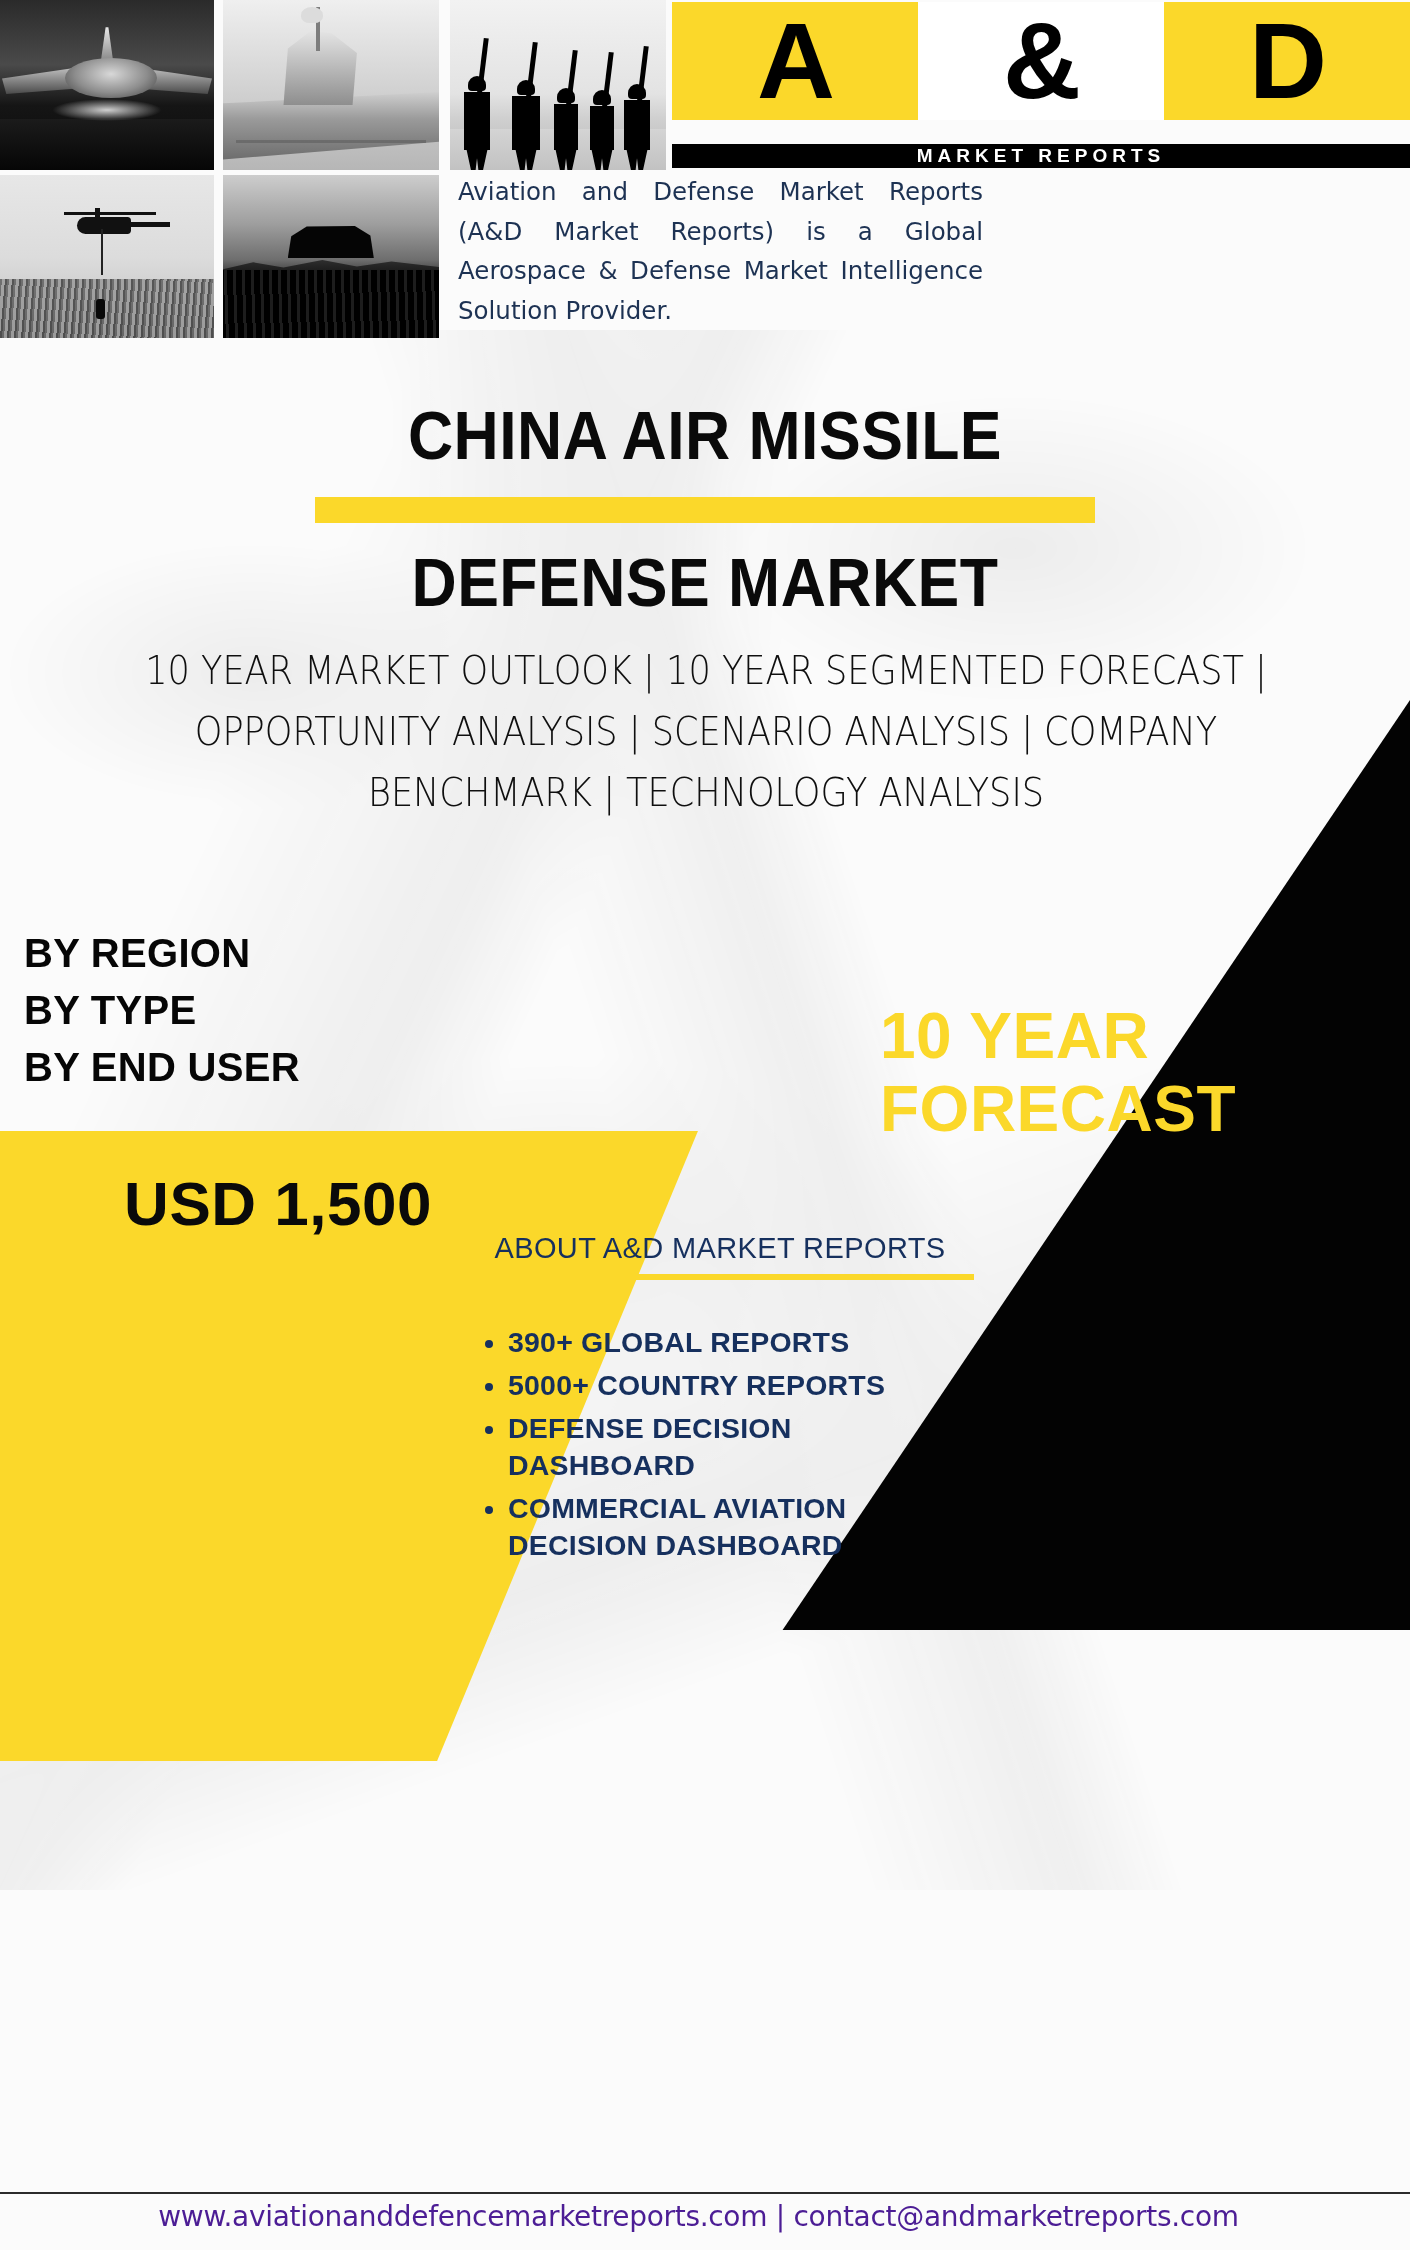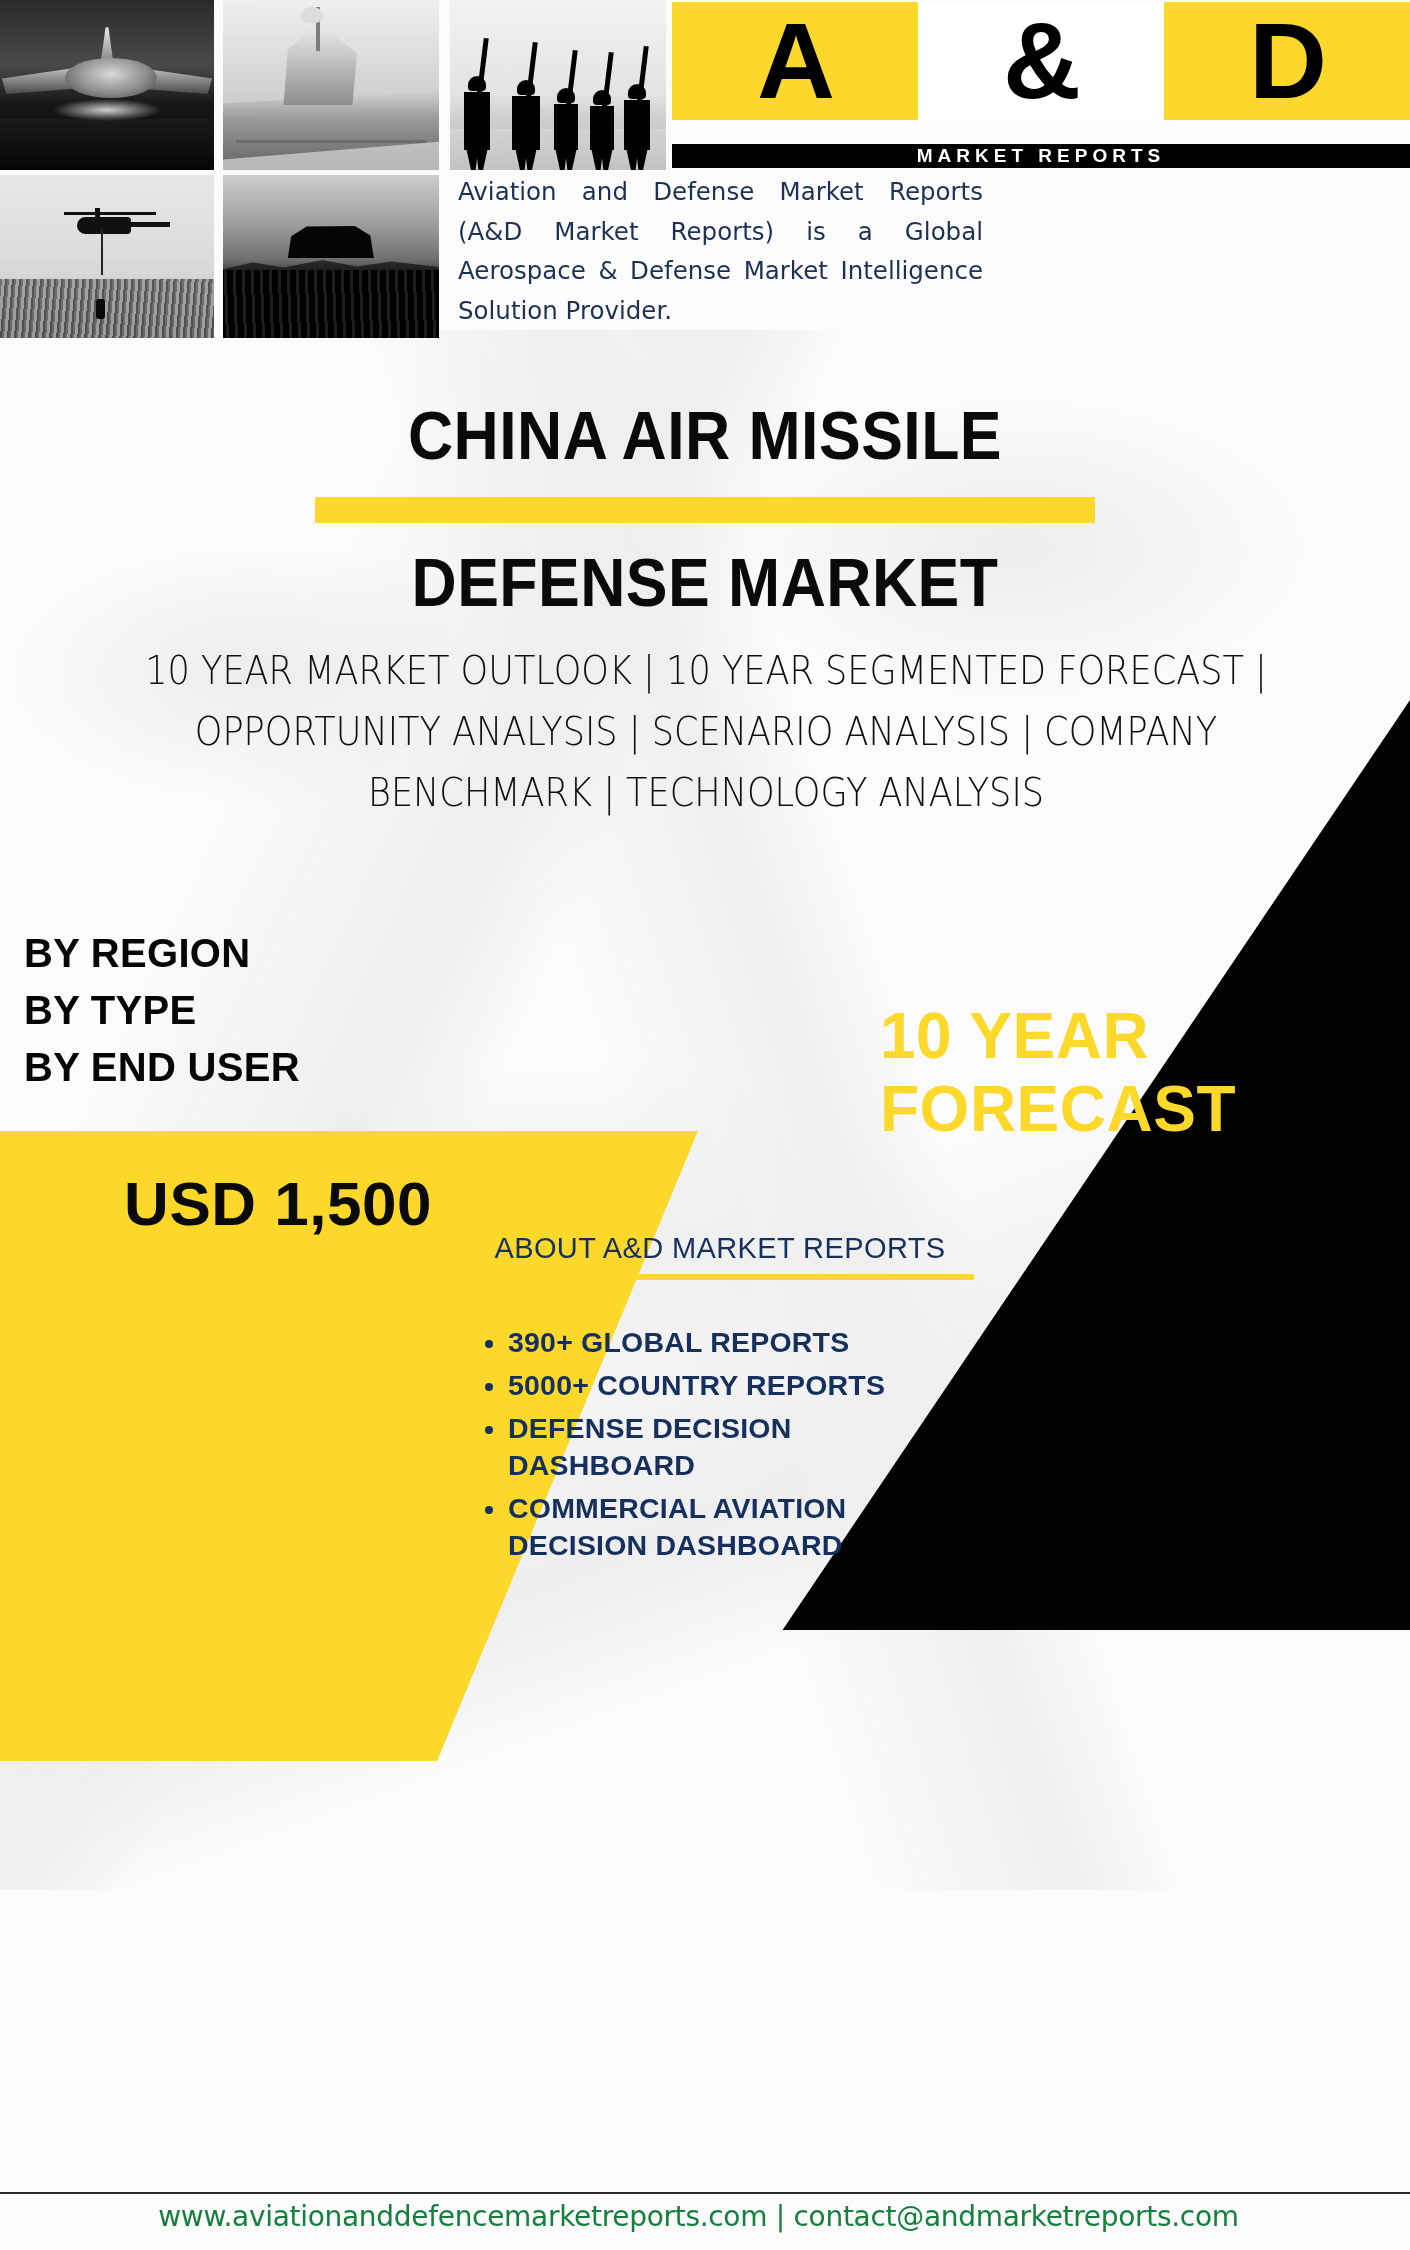--- a/index.html
+++ b/index.html
@@ -188,21 +188,21 @@
   .about-list li{
     font-size:28.5px; font-weight:700; color:#16305e; line-height:1.3;
     margin-bottom:6px; letter-spacing:.2px;
   }
   .about-list li::marker{ font-size:26px; }
 
   
   .footer-rule{ position:absolute; left:0; top:2192px; width:1410px; height:2px; background:#2b2b2b; z-index:4; }
   .footer{
     position:absolute; left:0; top:2200px; width:1397px; text-align:center; z-index:4;
-    font-size:28px; color:#15803d; font-family:"DejaVu Sans", sans-serif;
+    font-size:28px; color:#4c1d95; font-family:"DejaVu Sans", sans-serif;
     letter-spacing:-.3px;
   }
 </style>
 </head>
 <body>
 
 <div id="poster">
 
   <div class="watermark"></div>
 

